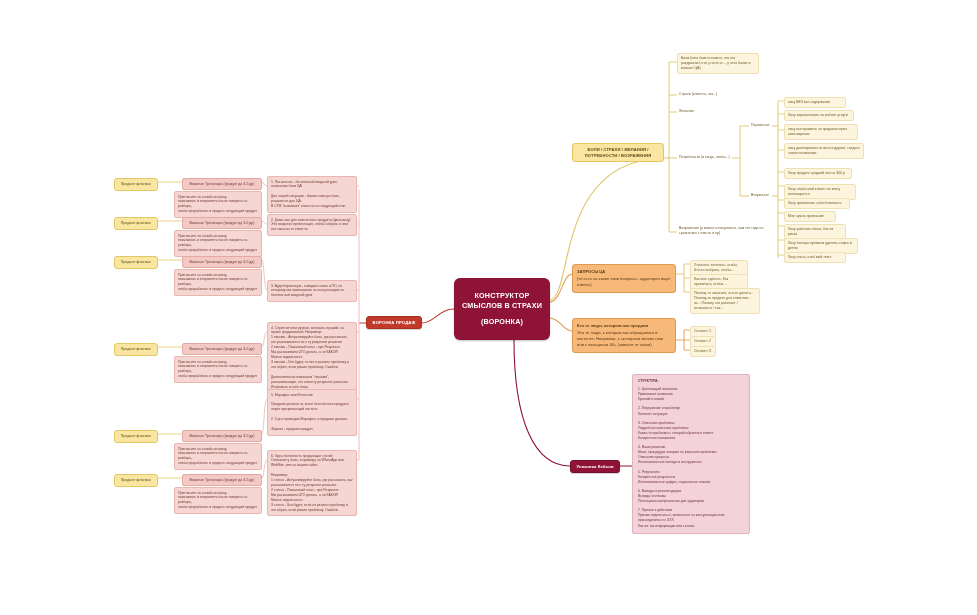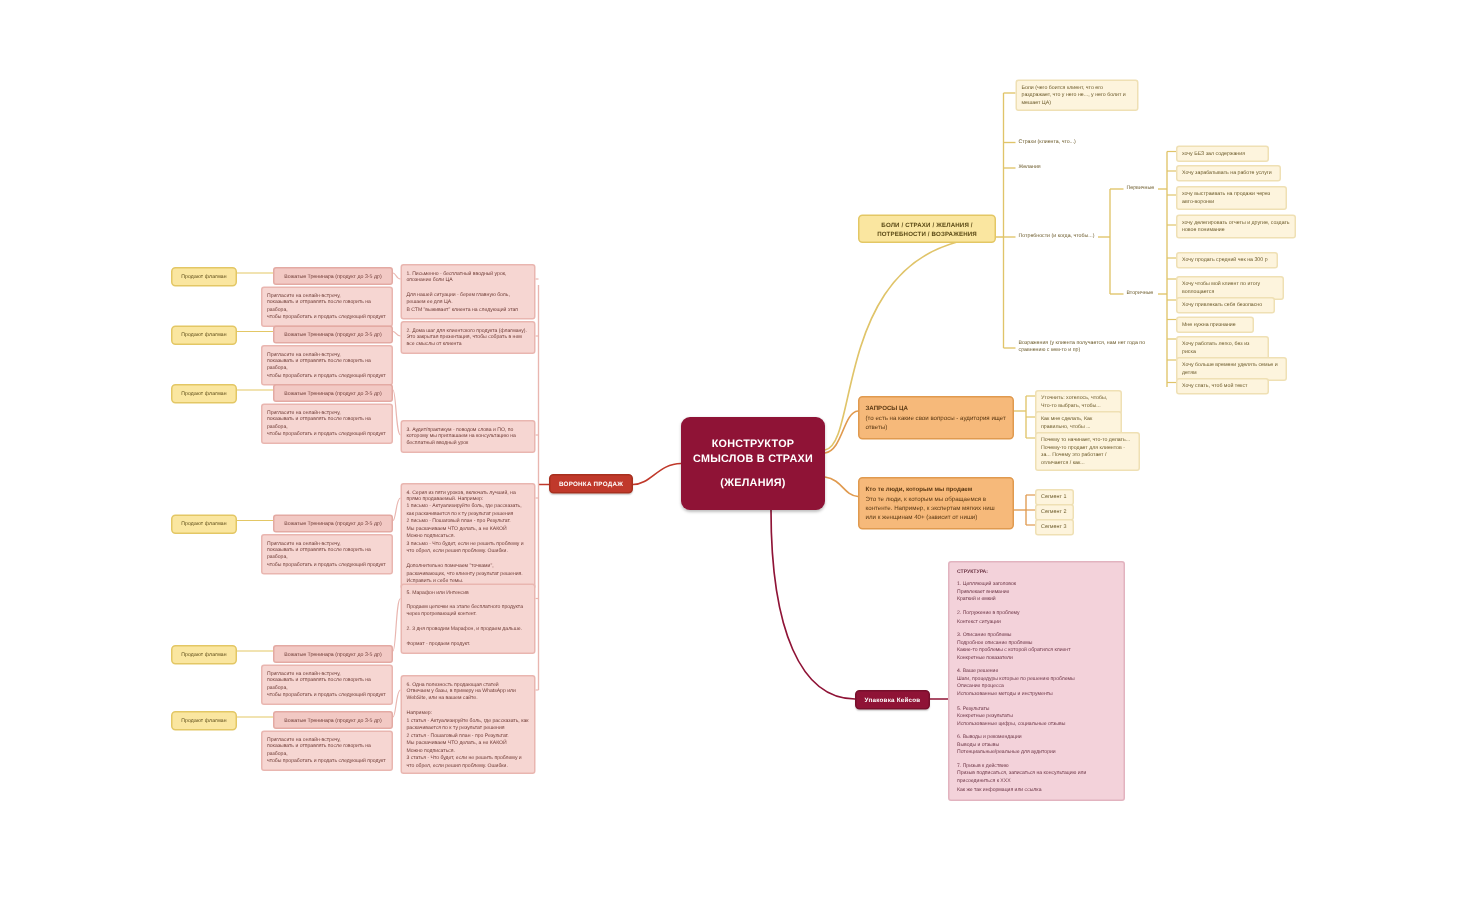--- a/index.html
+++ b/index.html
@@ -161,21 +161,21 @@
       <path d="M248,434 C250,434 250,399 253,399" stroke="#e9b6b0" stroke-width="0.8" fill="none"></path>
       <path d="M345,399 L343,399" stroke="#e9b6b0" stroke-width="0.8" fill="none"></path>
       <path d="M144,478 L168,478" stroke="#e3c765" stroke-width="0.8" fill="none"></path>
       <path d="M248,478 C250,478 250,460 253,460" stroke="#e9b6b0" stroke-width="0.8" fill="none"></path>
       <path d="M345,460 L343,460" stroke="#e9b6b0" stroke-width="0.8" fill="none"></path>
     </svg>
 
   <div class="node central">
     <span>КОНСТРУКТОР</span>
     <span>СМЫСЛОВ В СТРАХИ</span>
-    <span class="l2">(ЖЕЛАНИЯ)</span>
+    <span class="l2">(ВОРОНКА)</span>
   </div>
 
   <div class="node pill-red" style="left:352px;top:316px;width:56px;">ВОРОНКА ПРОДАЖ</div>
 
   <div class="node yellow" style="left:558px;top:143px;width:92px;">БОЛИ / СТРАХИ / ЖЕЛАНИЯ / ПОТРЕБНОСТИ / ВОЗРАЖЕНИЯ</div>
 
   <div class="node orange" style="left:558px;top:264px;width:104px;">
     <b>ЗАПРОСЫ ЦА</b>
     <span>(то есть на какие свои вопросы - аудитория ищет ответы)</span>
   </div>

